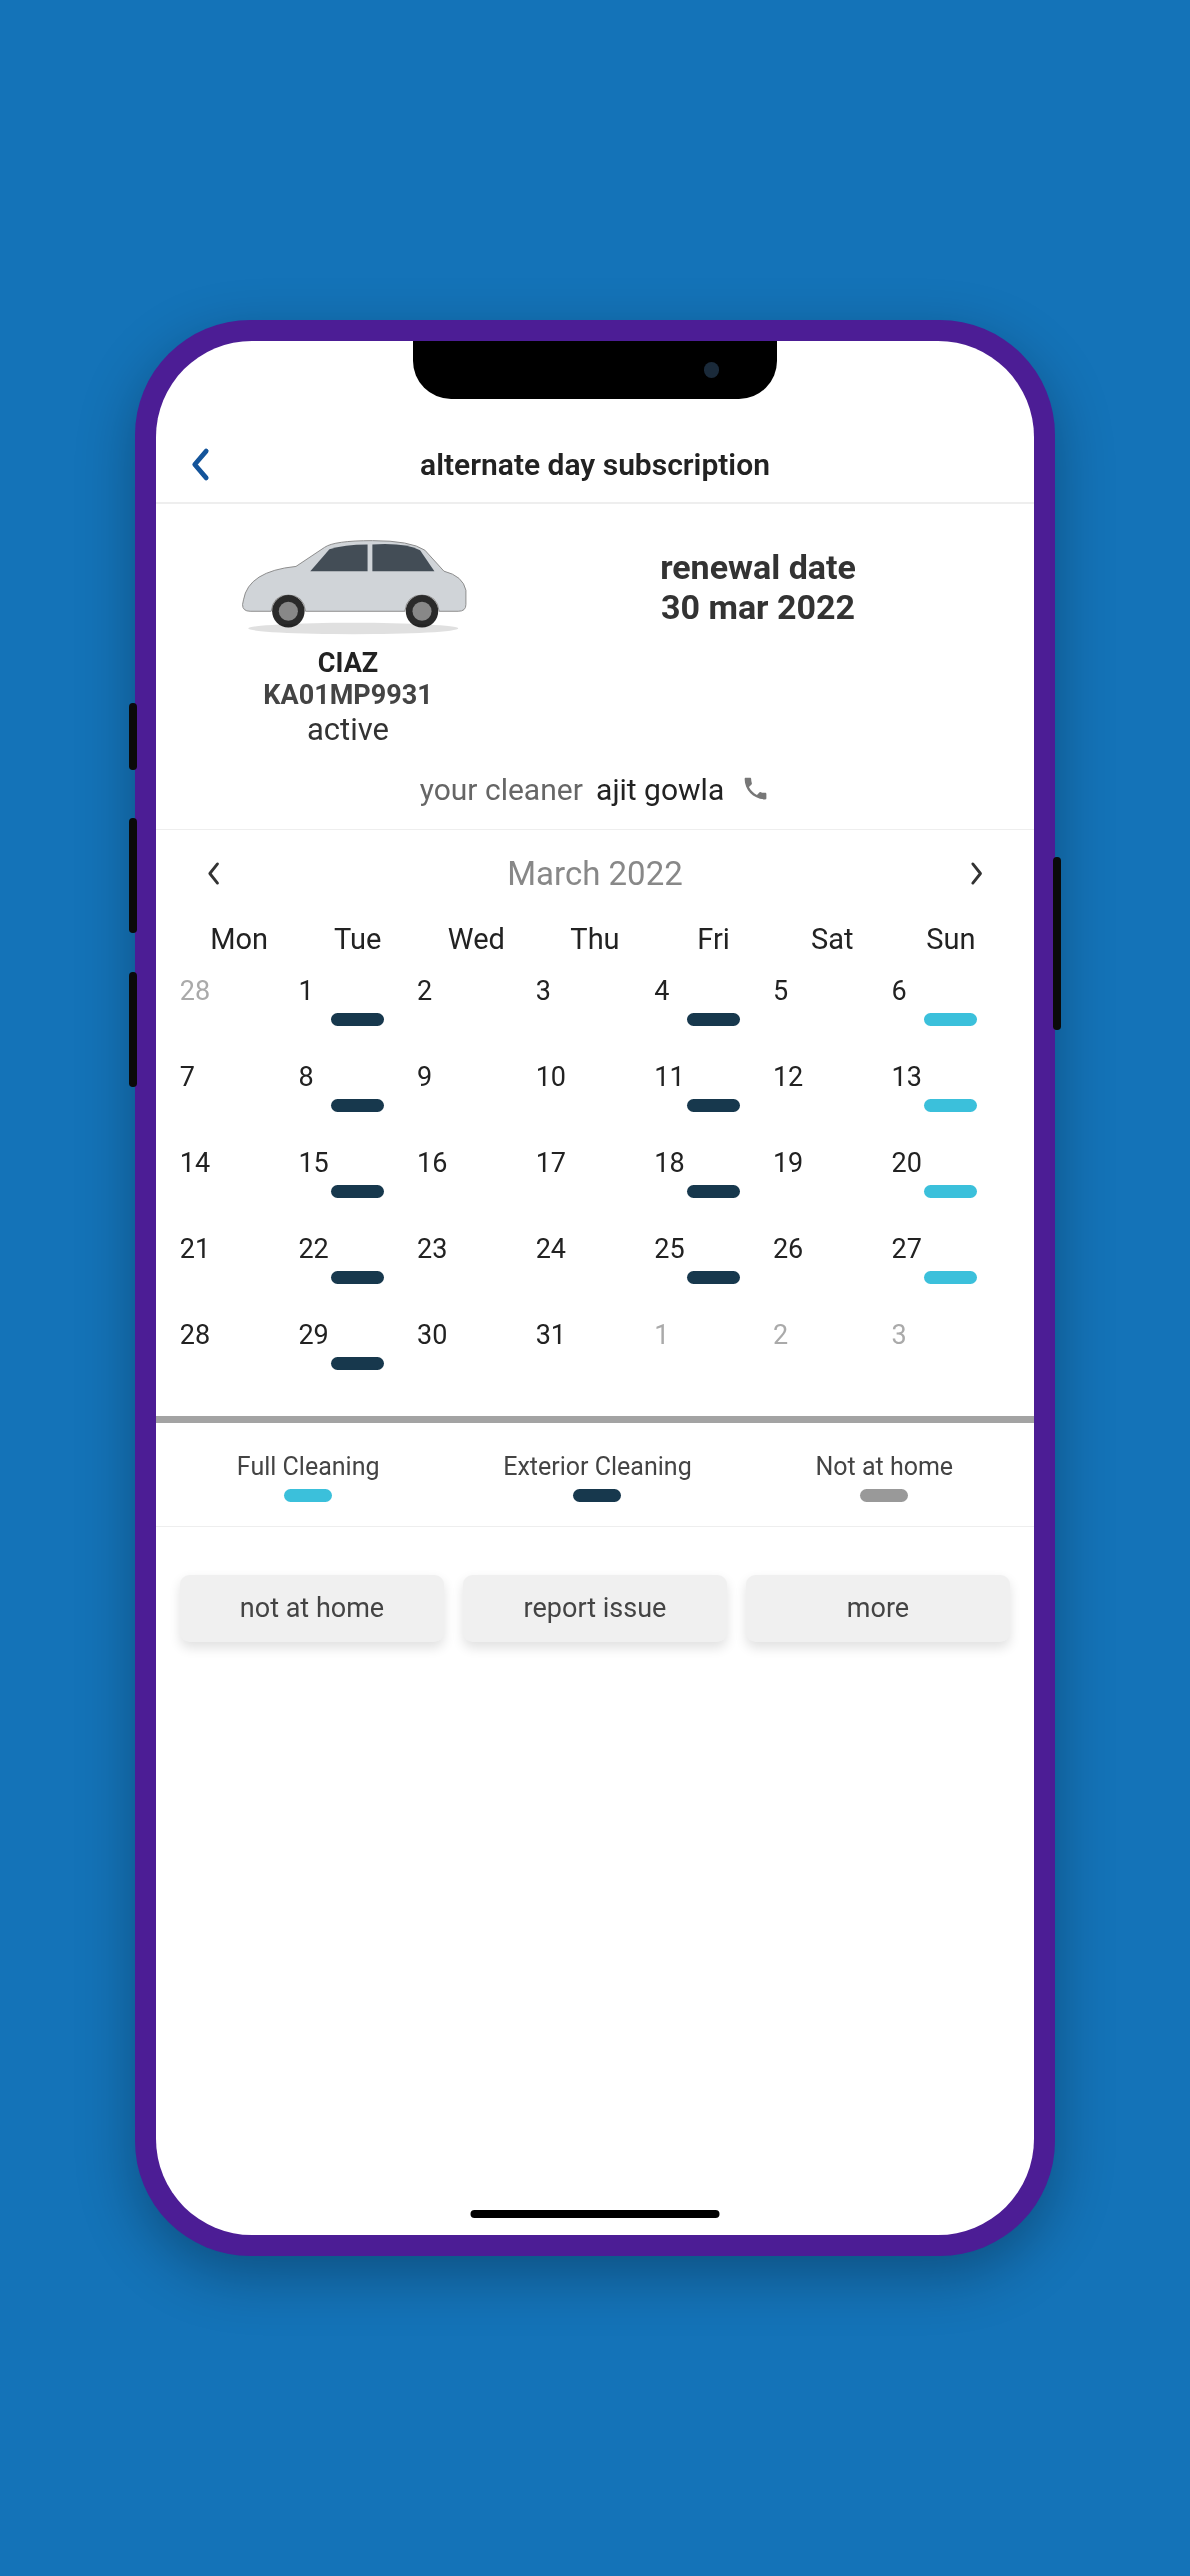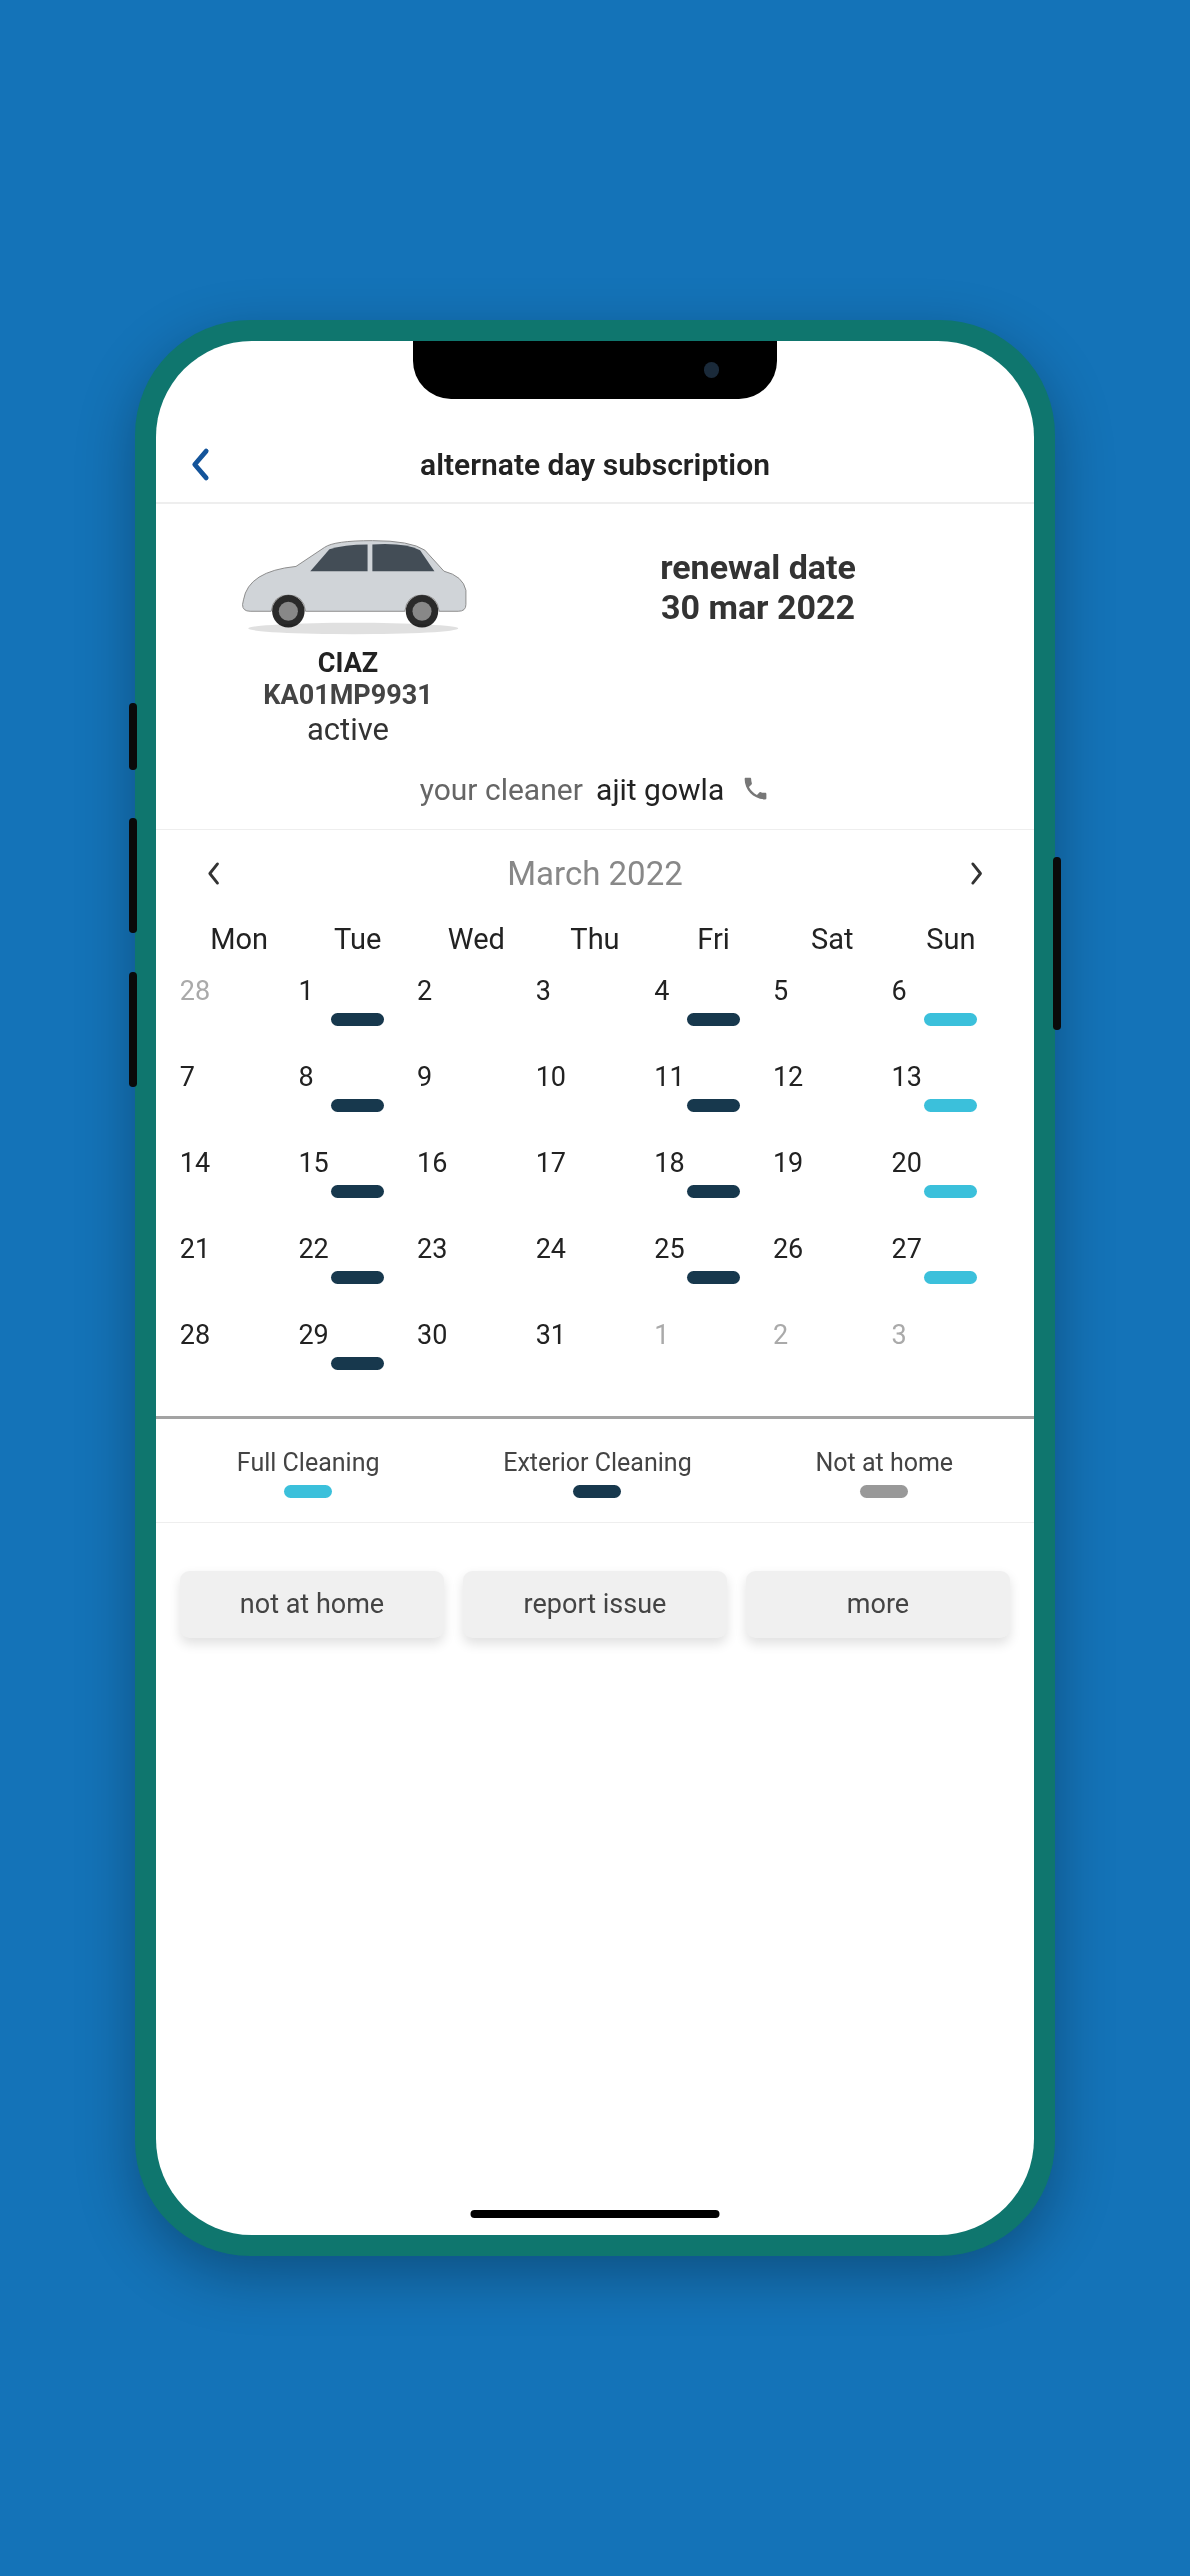--- a/index.html
+++ b/index.html
@@ -8,21 +8,21 @@
     font-family: -apple-system, BlinkMacSystemFont, "Segoe UI", Roboto, sans-serif;
     width: 1190px;
     height: 2576px;
     display: flex;
     align-items: center;
     justify-content: center;
   }
   .phone-frame {
     width: 920px;
     height: 1936px;
-    background: #0f766e;
+    background: #4c1d95;
     border-radius: 115px;
     padding: 21px;
     box-shadow: 0 19px 58px rgba(0,0,0,0.3);
     position: relative;
   }
   .phone-inner {
     width: 100%;
     height: 100%;
     background: #fff;
     border-radius: 96px;
@@ -143,21 +143,21 @@
   .cleaner-label { color: #666; }
   .cleaner-name { color: #222; margin-left: 5.8px; }
   .phone-icon {
     display: inline-block;
     vertical-align: middle;
     margin-left: 9.6px;
   }
   
   .calendar-section {
     padding: 24px 19px 21px;
-    border-bottom: 3px solid #a3a3a3;
+    border-bottom: 7px solid #a3a3a3;
   }
   .month-nav {
     display: flex;
     align-items: center;
     justify-content: space-between;
     padding: 0 24px;
     margin-bottom: 29px;
   }
   .nav-arrow {
     width: 29px;

